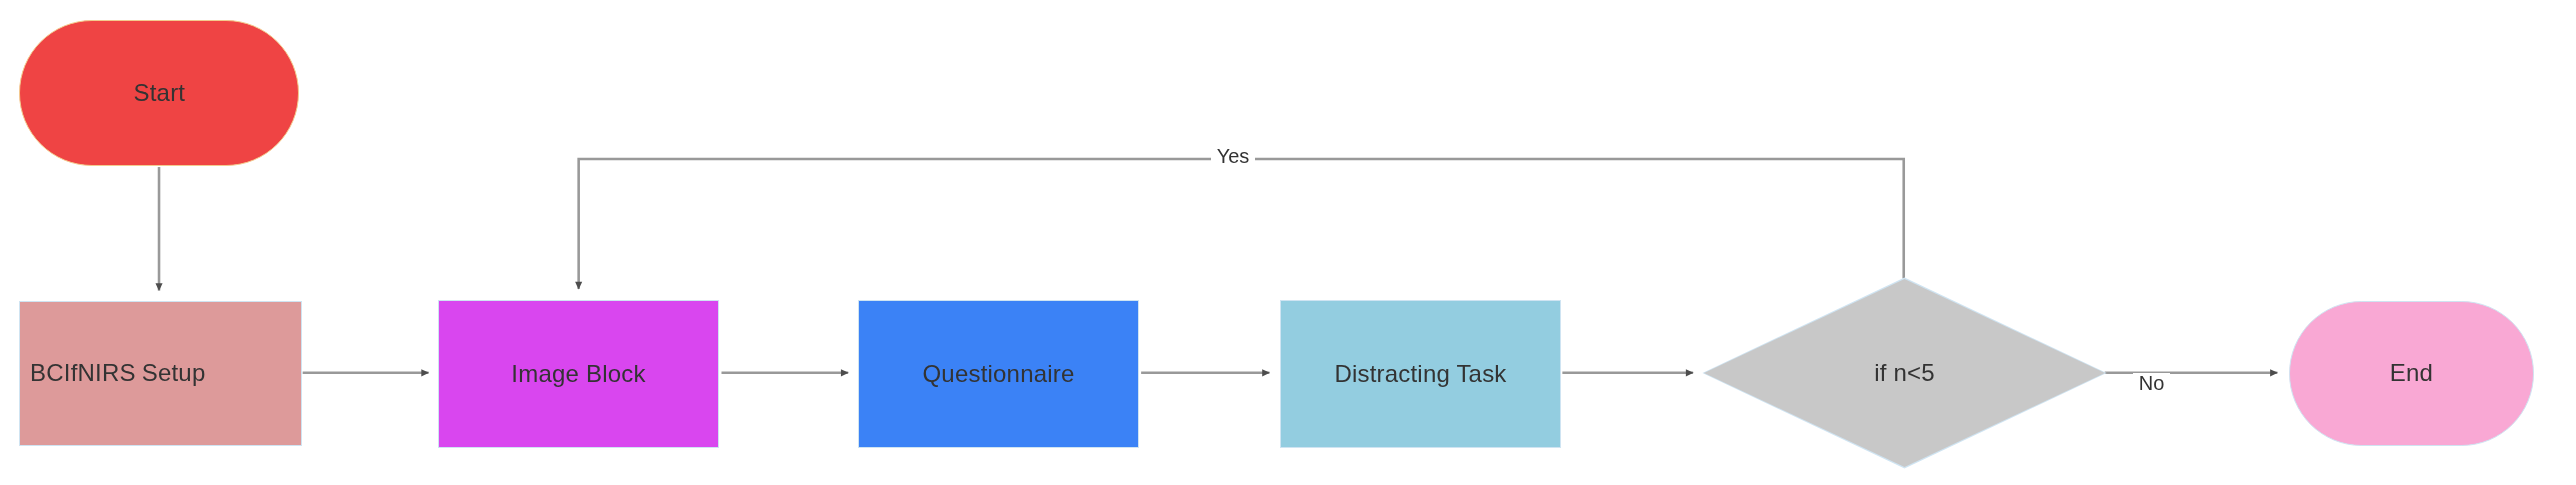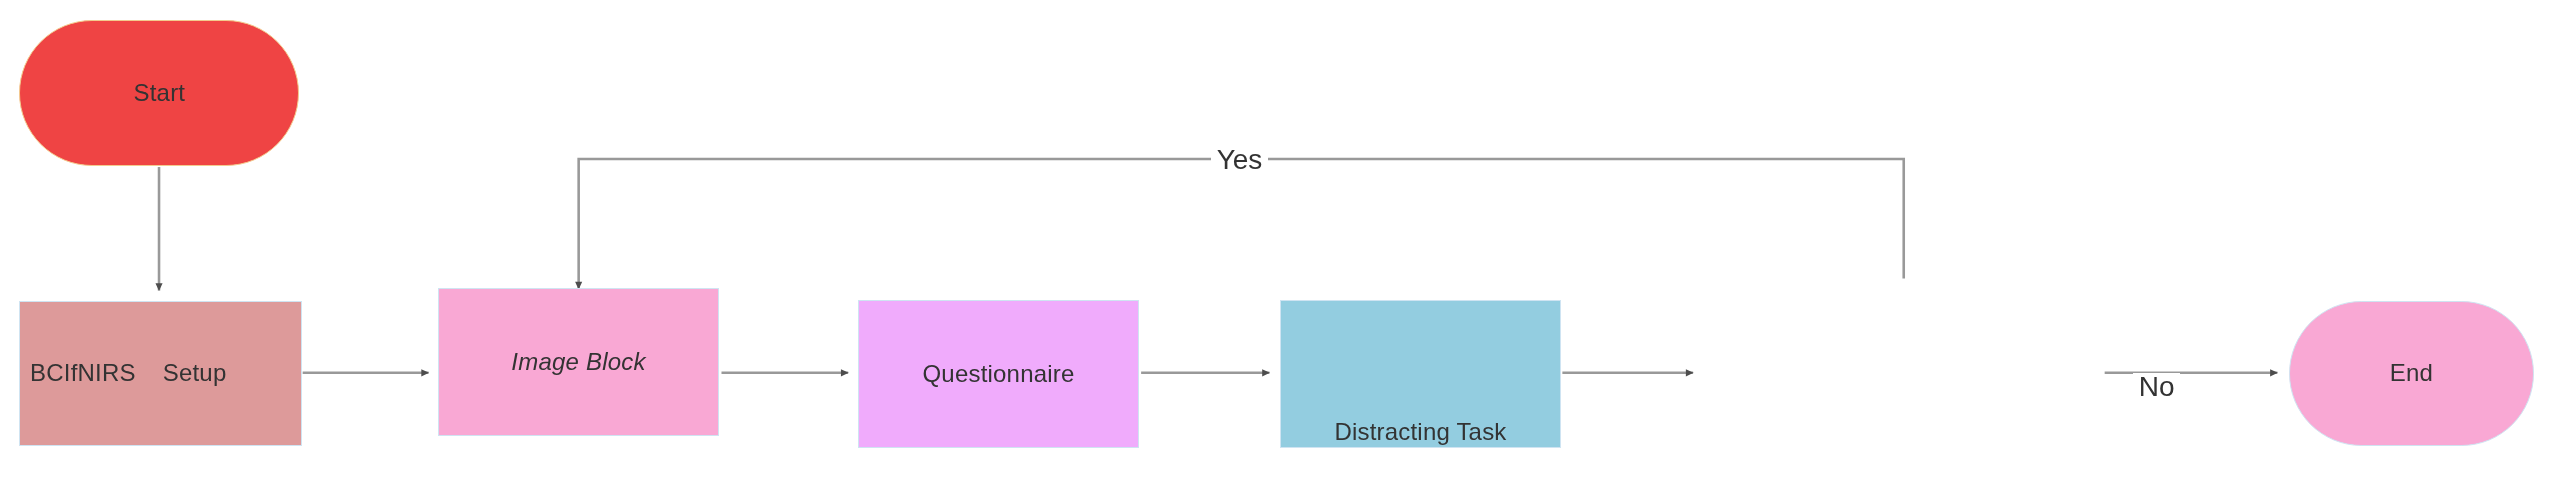--- a/index.html
+++ b/index.html
@@ -54,25 +54,25 @@
     display: flex;
     align-items: center;
   }
   #node-setup .setup-main {
     display: flex;
     flex-direction: row;
     align-items: flex-start;
     line-height: 1.18;
   }
   #node-setup .setup-tail {
-    margin-left: 27px;
+    margin-left: 6px;
   }
-  #node-image   { left: 438px;  top: 288px; width: 281px; height: 148px; background: #f9a8d4; font-style: italic; }
-  #node-quest   { left: 858px; top: 300px; width: 281px; height: 148px; background: #f0abfc; }
-  #node-distract{ left: 1280px; top: 300px; width: 281px; height: 148px; background: #93cde0; align-items: flex-end; }
+  #node-image   { left: 438px;  top: 300px; width: 281px; height: 148px; background: #d946ef; }
+  #node-quest   { left: 858px; top: 300px; width: 281px; height: 148px; background: #3b82f6; }
+  #node-distract{ left: 1280px; top: 300px; width: 281px; height: 148px; background: #93cde0; }
 
   
   #node-decision {
     left: 1704px; top: 279px; width: 401px; height: 188px;
     z-index: 3;
   }
   #node-decision .dia-shape {
     position: absolute;
     inset: 0;
     background: #c8c8c8;
@@ -97,21 +97,21 @@
     position: absolute;
     left: 0; top: 0;
     width: 2576px; height: 485px;
     z-index: 1;
   }
   .edge-label {
     position: absolute;
     z-index: 2;
     background: #ffffff;
     color: #333333;
-    font-size: 28px;
+    font-size: 20px;
     padding: 0 5.7px;
     line-height: 1;
     white-space: nowrap;
   }
   #label-yes { left: 1211px; top: 146px; }
   #label-no  { left: 2133px; top: 373px; }
 </style>
 </head>
 <body>
 
@@ -161,19 +161,24 @@
   </div>
 
   <div class="node proc" id="node-quest">
     <span>Questionnaire</span>
   </div>
 
   <div class="node proc" id="node-distract">
     <span>Distracting Task</span>
   </div>
 
+  <div class="node" id="node-decision">
+    <span class="dia-outline"></span>
+    <span class="dia-shape"></span>
+    <span class="dia-label">if n&lt;5</span>
+  </div>
 
   <div class="node" id="node-end">
     <span>End</span>
   </div>
 
 </div>
 
 
 </body></html>

